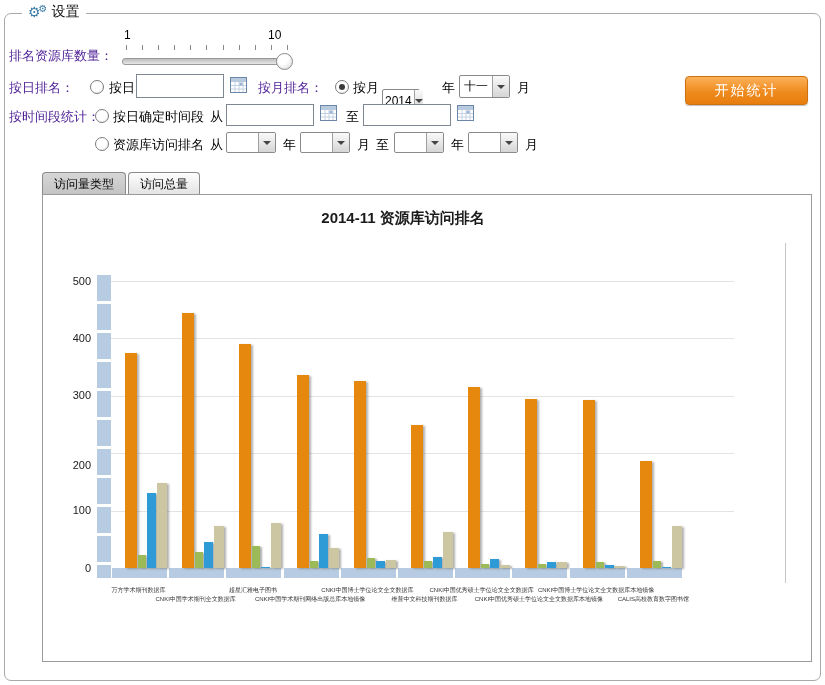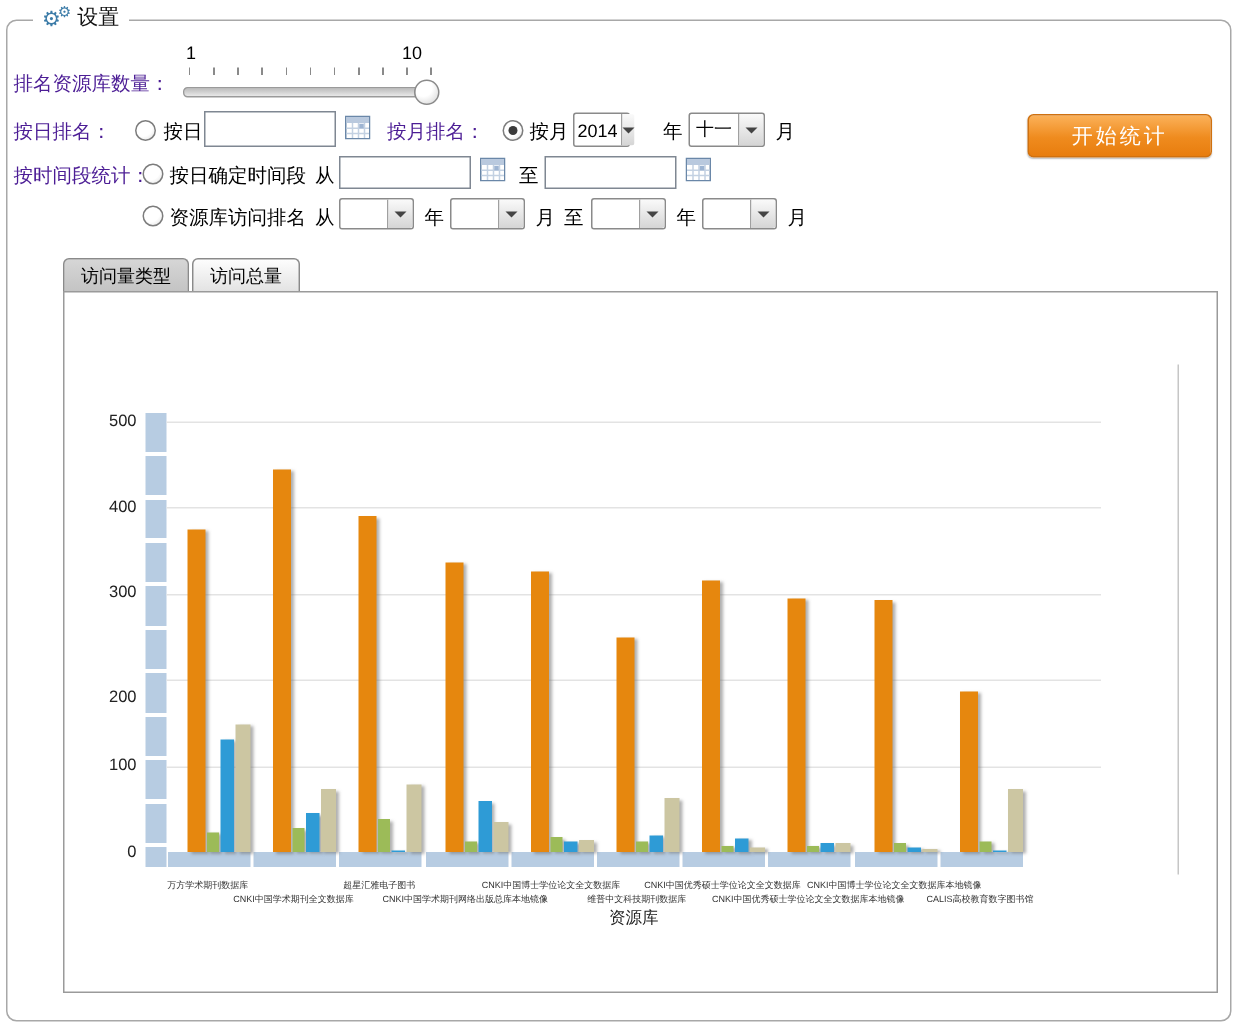--- a/index.html
+++ b/index.html
@@ -87,21 +87,21 @@
   <rect x="0.5" y="0.5" width="16" height="15" fill="#fff" stroke="#6a87a8"></rect>
   <rect x="1" y="1" width="15" height="4" fill="#b9c9de"></rect>
   <path d="M1 8.5h15M1 12h15M5 5v10M9 5v10M13 5v10" stroke="#c3d1e2" stroke-width="1" fill="none"></path>
   <rect x="9.5" y="5.5" width="3" height="3" fill="#9db4d2"></rect>
 </svg>
 <div class="lab bluelab" style="left:258px;top:79px;">按月排名：</div>
 <span class="radio checked" style="left:335px;top:80px;">
     <span class="dot"></span>
   </span>
 <div class="lab" style="left:353px;top:79px;">按月</div>
-<div class="sel" style="left:382px;top:75px;width:38px;">
+<div class="sel" style="left:382px;top:89px;width:38px;">
   <span class="val">2014</span>
   <span class="arrow">
       <i></i>
     </span>
 </div>
 <div class="lab" style="left:442px;top:79px;">年</div>
 <div class="sel" style="left:459px;top:75px;width:51px;">
   <span class="val">十一</span>
   <span class="arrow">
       <i></i>
@@ -162,20 +162,21 @@
     </span>
 </div>
 <div class="lab" style="left:525px;top:136px;">月</div>
 
 <div class="tabs">
   <div class="tab active">访问量类型</div>
   <div class="tab inactive">访问总量</div>
 </div>
 
 <div class="panel">
+  <div class="chart-title">2014-11 资源库访问排名</div>
   <div class="ywall"></div>
   <div>
       <div class="gridline" style="position: absolute; left: 68px; top: 315.6px; width: 623px;"></div>
       <div class="gridline" style="position: absolute; left: 68px; top: 258.2px; width: 623px;"></div>
       <div class="gridline" style="position: absolute; left: 68px; top: 200.8px; width: 623px;"></div>
       <div class="gridline" style="position: absolute; left: 68px; top: 143.4px; width: 623px;"></div>
       <div class="gridline" style="position: absolute; left: 68px; top: 86px; width: 623px;"></div>
       <div class="xseg" style="position: absolute; left: 69px; top: 373px; width: 55px; height: 10px;"></div>
       <div class="xseg" style="position: absolute; left: 126.2px; top: 373px; width: 55px; height: 10px;"></div>
       <div class="xseg" style="position: absolute; left: 183.4px; top: 373px; width: 55px; height: 10px;"></div>
@@ -220,21 +221,20 @@
       <div class="bar" style="position: absolute; left: 171.2px; top: 331.098px; width: 10px; height: 41.902px; background: rgb(204, 198, 162);"></div>
       <div class="bar" style="position: absolute; left: 228.4px; top: 328.228px; width: 10px; height: 44.772px; background: rgb(204, 198, 162);"></div>
       <div class="bar" style="position: absolute; left: 285.6px; top: 352.91px; width: 10px; height: 20.09px; background: rgb(204, 198, 162);"></div>
       <div class="bar" style="position: absolute; left: 342.8px; top: 364.964px; width: 10px; height: 8.036px; background: rgb(204, 198, 162);"></div>
       <div class="bar" style="position: absolute; left: 400px; top: 337.412px; width: 10px; height: 35.588px; background: rgb(204, 198, 162);"></div>
       <div class="bar" style="position: absolute; left: 457.2px; top: 370.13px; width: 10px; height: 2.87px; background: rgb(204, 198, 162);"></div>
       <div class="bar" style="position: absolute; left: 514.4px; top: 367.26px; width: 10px; height: 5.74px; background: rgb(204, 198, 162);"></div>
       <div class="bar" style="position: absolute; left: 571.6px; top: 371.278px; width: 10px; height: 1.722px; background: rgb(204, 198, 162);"></div>
       <div class="bar" style="position: absolute; left: 628.8px; top: 331.098px; width: 10px; height: 41.902px; background: rgb(204, 198, 162);"></div>
     </div>
-  <div class="xaxis-title">资源库</div>
   <div class="chart-rborder"></div>
 <div class="ytick" style="top: 366.5px;">0</div>
     <div class="ytick" style="top: 309.1px;">100</div>
     <div class="ytick" style="top: 251.7px; margin-top: 12px;">200</div>
     <div class="ytick" style="top: 194.3px;">300</div>
     <div class="ytick" style="top: 136.9px;">400</div>
     <div class="ytick" style="top: 79.5px;">500</div>
     <div class="xlab" style="left: -14.5px; top: 391px;">万方学术期刊数据库</div>
     <div class="xlab" style="left: 42.7px; top: 400px;">CNKI中国学术期刊全文数据库</div>
     <div class="xlab" style="left: 99.9px; top: 391px;">超星汇雅电子图书</div>

